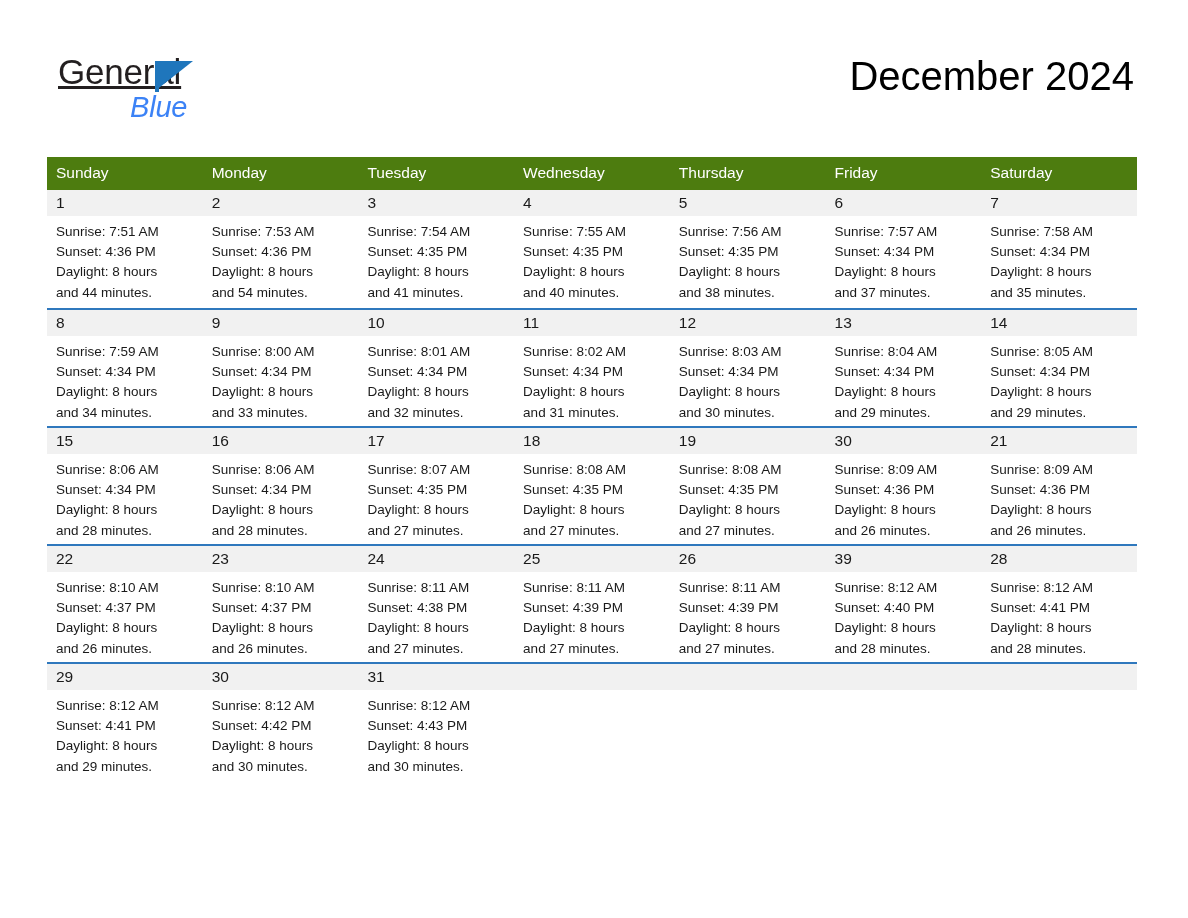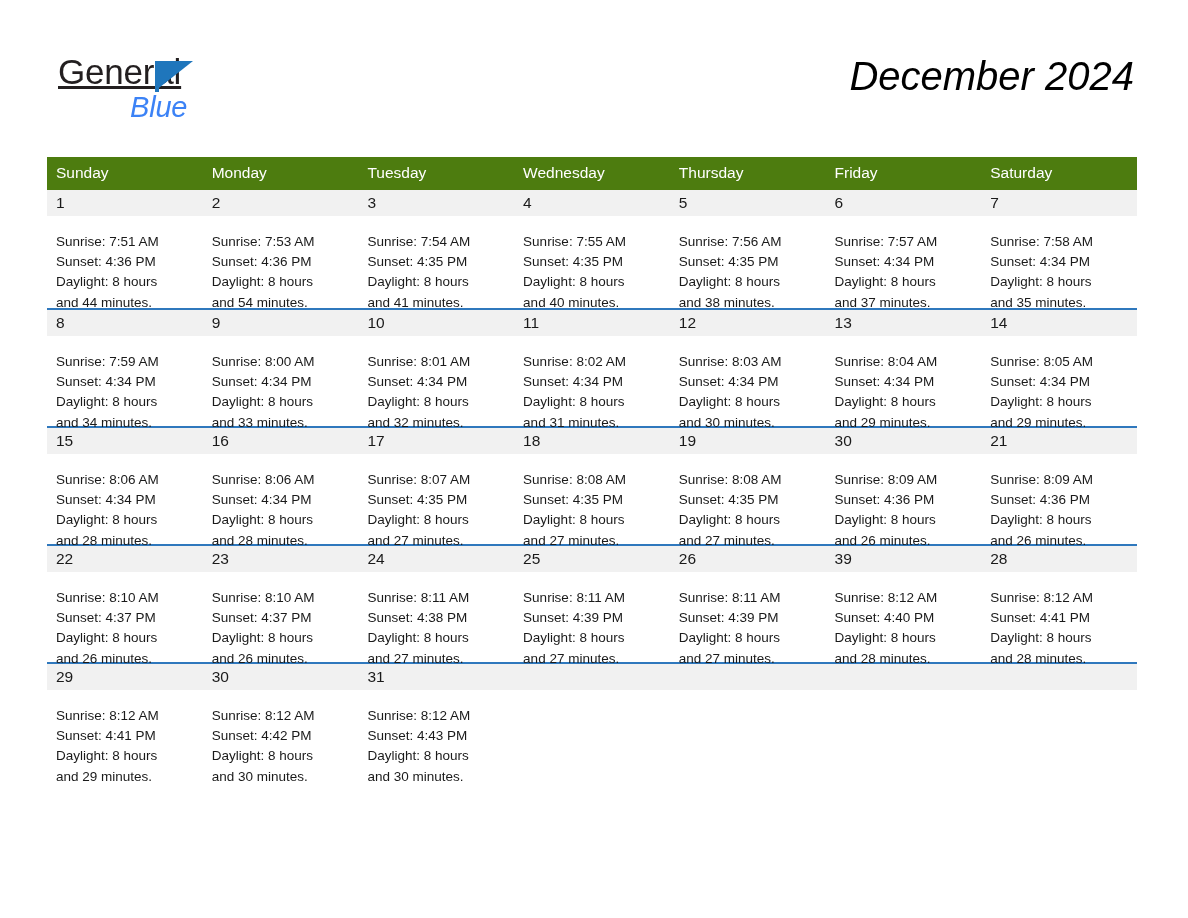--- a/index.html
+++ b/index.html
@@ -76,21 +76,20 @@
   }
   .title {
     position: absolute;
     right: 54px;
     top: 52px;
     font-size: 40px;
     line-height: 48px;
     color: #000000;
     text-align: right;
     white-space: nowrap;
-    font-style: italic;
   }
   .subtitle {
     position: absolute;
     right: 55px;
     top: 113px;
     font-size: 23px;
     line-height: 28px;
     color: #000000;
     text-align: right;
     white-space: nowrap;
@@ -144,21 +143,20 @@
     font-size: 15.5px;
     color: #1a1a1a;
     padding-left: 9px;
     box-sizing: border-box;
   }
   .day-body {
     padding: 6px 6px 0 9px;
     font-size: 13.5px;
     line-height: 20.2px;
     color: #1a1a1a;
-    margin-top: 10px;
   }
   .day-body div { white-space: nowrap; }
 </style>
 </head>
 <body>
 
 <div class="page">
 
   <div class="header">
 

